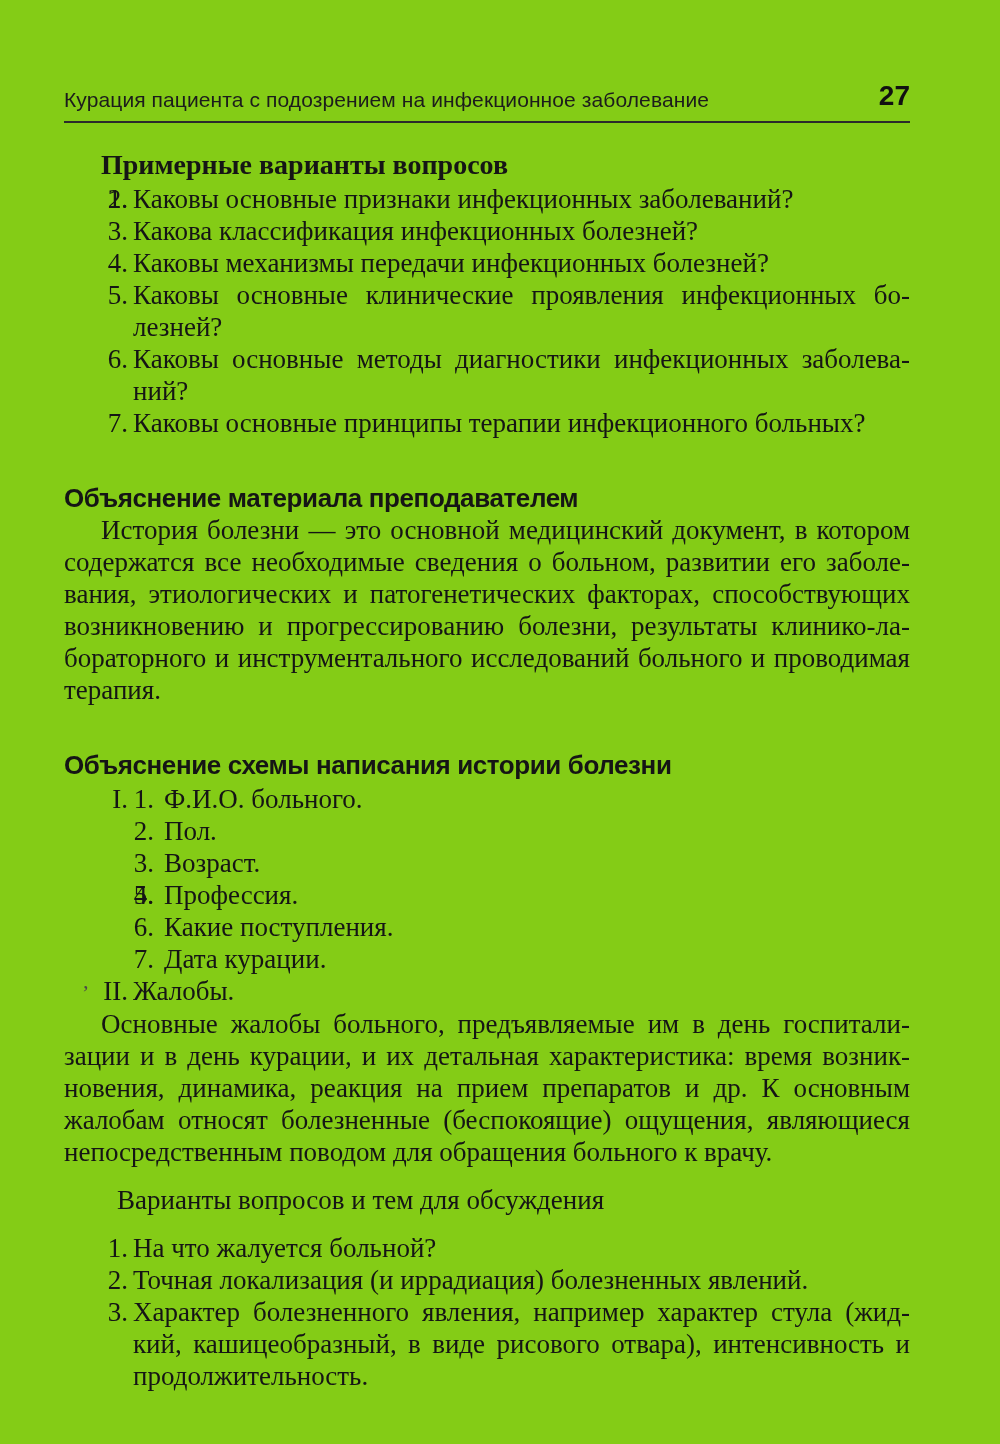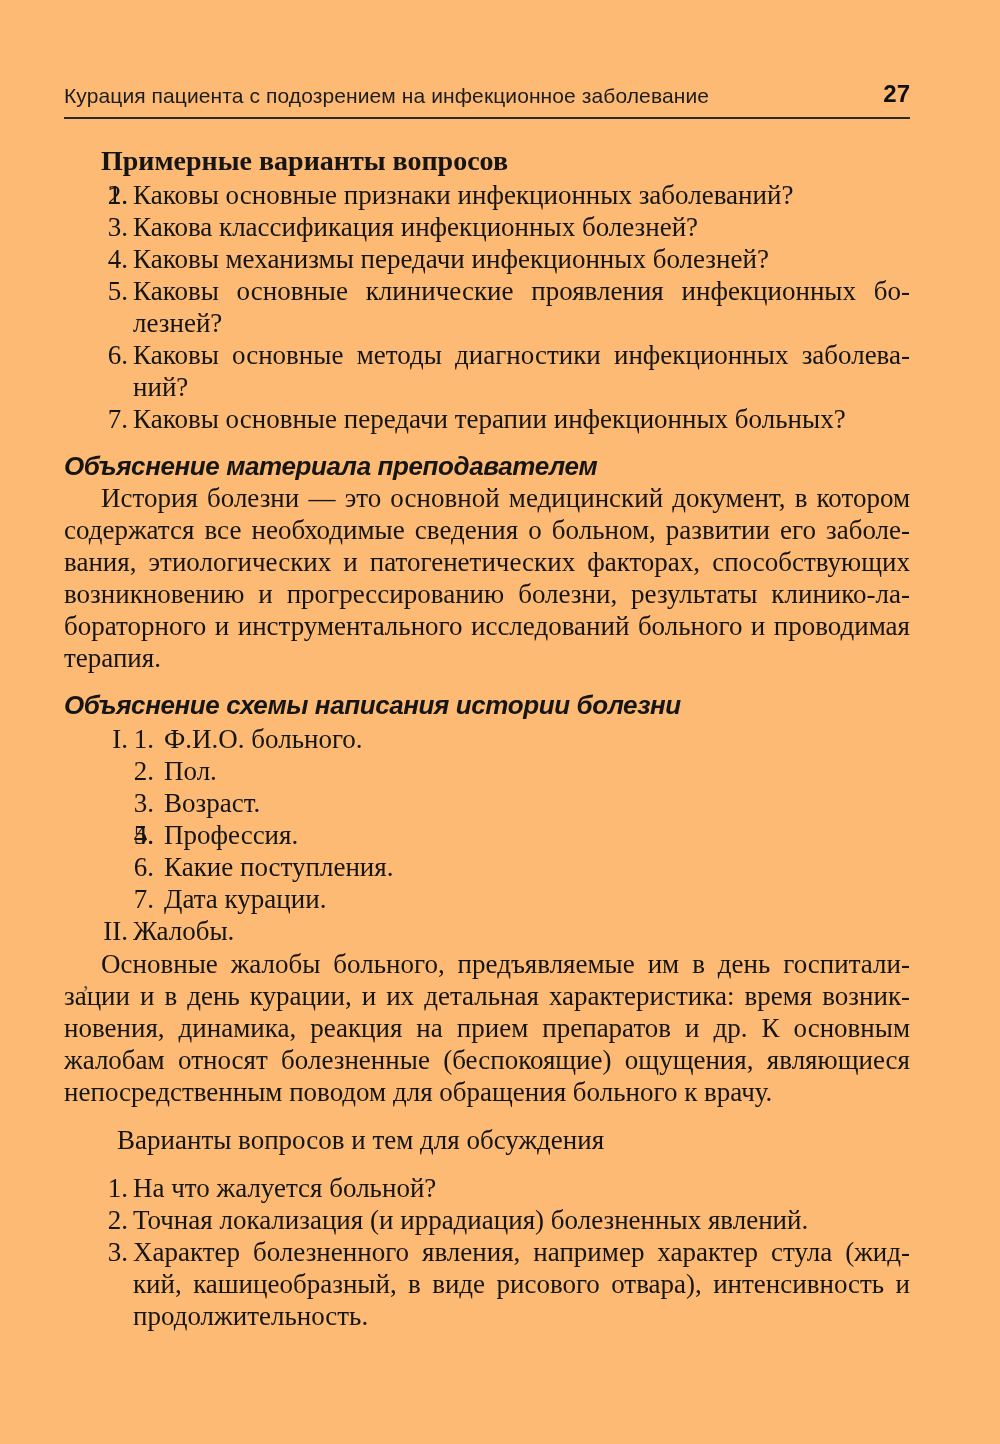--- a/index.html
+++ b/index.html
@@ -1,21 +1,21 @@
 <!DOCTYPE html>
 <html lang="ru"><head>
 <meta charset="utf-8">
 <style>
   html, body { margin: 0; padding: 0; background: #e9e9e9; }
   .page {
     position: relative;
     width: 1000px;
     height: 1444px;
     margin: 0 auto;
-    background: #fdba74;
+    background: #84cc16;
     color: #151515;
     font-family: "Liberation Serif", "DejaVu Serif", serif;
     overflow: hidden;
   }
   .content {
     padding: 80px 90px 0 64px; 
   }
 
   
   .runhead {
@@ -23,21 +23,21 @@
     justify-content: space-between;
     align-items: flex-end;
     font-family: "Liberation Sans", "DejaVu Sans", sans-serif;
   }
   .runhead .title {
     font-size: 21px;
     letter-spacing: 0.1px;
     color: #1c1c1c;
   }
   .runhead .pagenum {
-    font-size: 24px;
+    font-size: 28px;
     font-weight: bold;
     color: #111;
   }
   .rule {
     margin-top: 9px;
     border-bottom: 2px solid #2b2b2b;
   }
 
   
   h2 { margin: 0; padding: 0; }
@@ -49,21 +49,21 @@
     font-size: 28px;
     line-height: 30px;
   }
   .h-sans {
     font-family: "Liberation Sans", "DejaVu Sans", sans-serif;
     font-weight: bold;
     font-size: 26px;
     line-height: 30px;
     letter-spacing: -0.4px;
   }
-  .gap-a { margin-top: 16px; font-style: italic; }  
+  .gap-a { margin-top: 44px; }  
 
   
   .para {
     margin: 1px 0 0 0;
     font-size: 27px;
     line-height: 32px;
     text-align: justify;
     text-indent: 37px;
     hyphens: manual;
   }
@@ -143,21 +143,21 @@
           <span>Каковы основные клинические проявления инфекционных бо­лезней?</span>
         </div>
 
         <div class="li">
           <span class="marker">6.</span>
           <span>Каковы основные методы диагностики инфекционных заболева­ний?</span>
         </div>
 
         <div class="li">
           <span class="marker">7.</span>
-          <span>Каковы основные передачи терапии инфекционных больных?</span>
+          <span>Каковы основные принципы терапии инфекционного больных?</span>
         </div>
       </div>
 
     <h2 class="h-sans gap-a">Объяснение материала преподавателем</h2>
     <p class="para">История болезни — это основной медицинский документ, в котором содержатся все необходимые сведения о больном, развитии его заболе­вания, этиологических и патогенетических факторах, способствующих возникновению и прогрессированию болезни, результаты клинико-ла­бораторного и инструментального исследований больного и проводи­мая терапия.</p>
 
     <h2 class="h-sans gap-a">Объяснение схемы написания истории болезни</h2>
 
     <div class="list">
       <div class="li roman">

